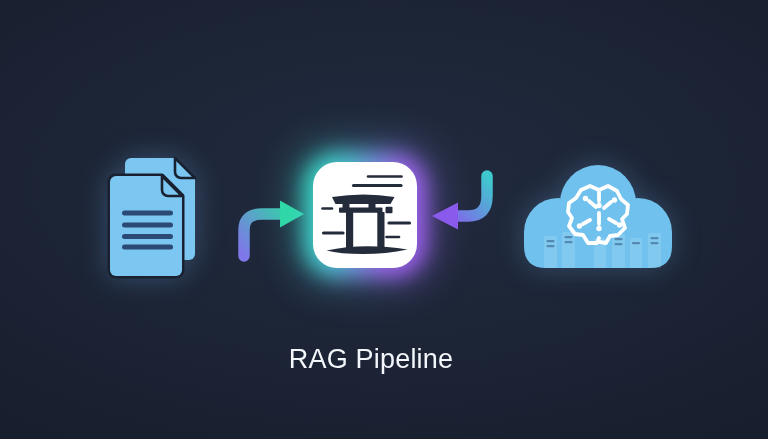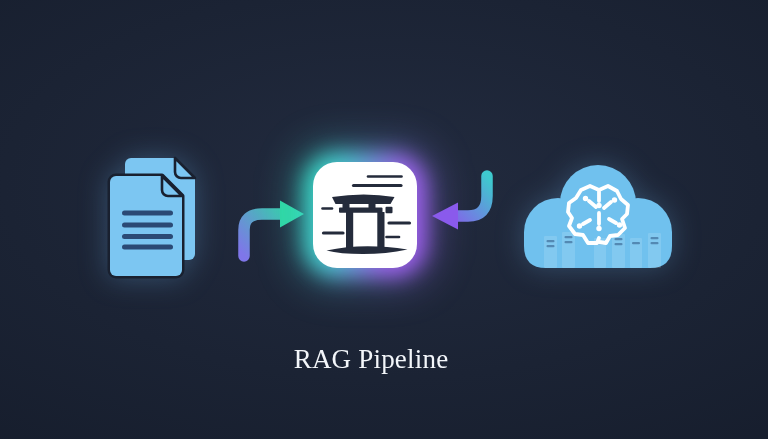--- a/index.html
+++ b/index.html
@@ -7,21 +7,21 @@
     padding: 0;
     background: #101624;
   }
   .stage {
     position: relative;
     width: 768px;
     height: 439px;
     overflow: hidden;
     background:
       radial-gradient(95% 85% at 50% 42%, #222B3F 0%, #1B2334 52%, #151C2B 100%);
-    font-family: Liberation Serif, serif;
+    font-family: Liberation Sans, sans-serif;
   }
 
   .abs { position: absolute; }
 
   
   .docs-svg {
     left: 100px; top: 146px;
     filter: drop-shadow(0 0 14px rgba(110, 180, 235, 0.30));
   }
 

